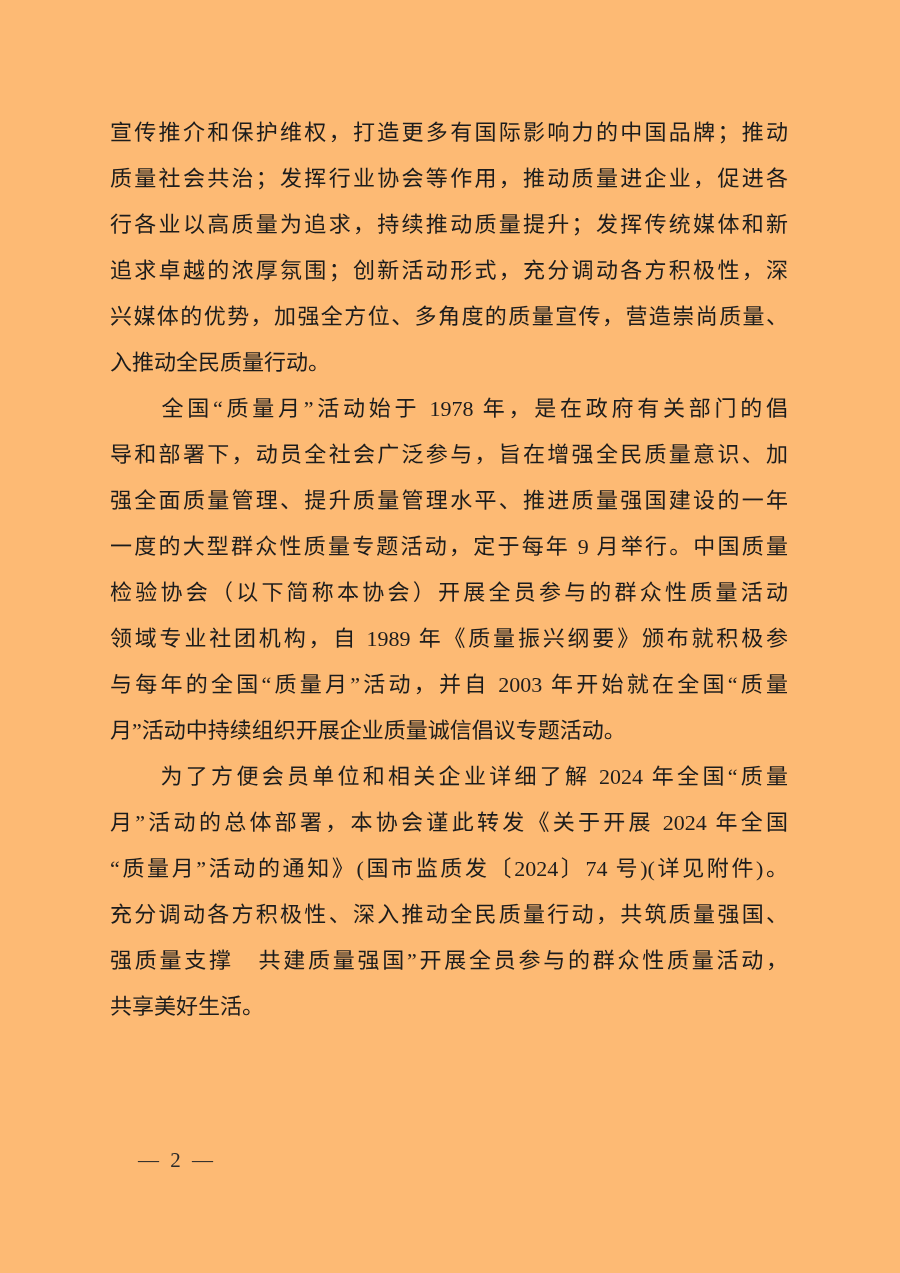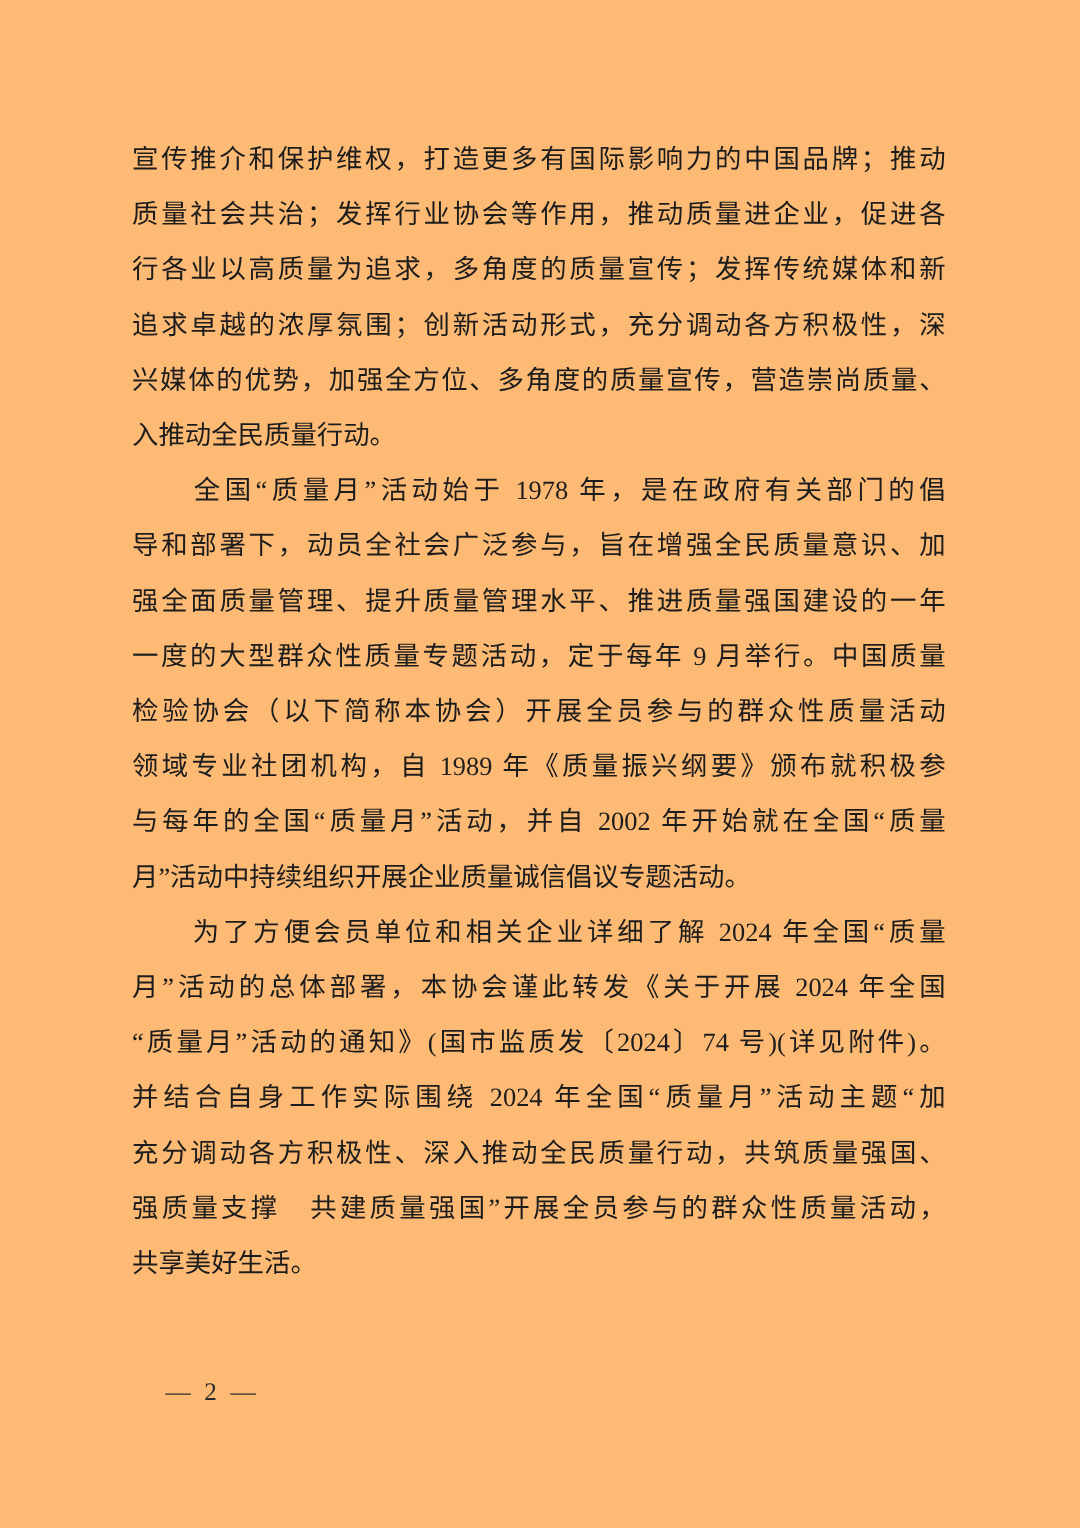--- a/index.html
+++ b/index.html
@@ -50,34 +50,33 @@
     color: #2a2a2a;
   }
 </style>
 </head>
 <body>
 
 <div class="page">
   <main class="content">
     <div class="line">宣传推介和保护维权，打造更多有国际影响力的中国品牌；推动</div>
     <div class="line">质量社会共治；发挥行业协会等作用，推动质量进企业，促进各</div>
-    <div class="line">行各业以高质量为追求，多角度的质量宣传；发挥传统媒体和新</div>
+    <div class="line">行各业以高质量为追求，持续推动质量提升；发挥传统媒体和新</div>
     <div class="line">追求卓越的浓厚氛围；创新活动形式，充分调动各方积极性，深</div>
     <div class="line">兴媒体的优势，加强全方位、多角度的质量宣传，营造崇尚质量、</div>
     <div class="line end">入推动全民质量行动。</div>
     <div class="line">　　全国“质量月”活动始于 1978 年，是在政府有关部门的倡</div>
     <div class="line">导和部署下，动员全社会广泛参与，旨在增强全民质量意识、加</div>
     <div class="line">强全面质量管理、提升质量管理水平、推进质量强国建设的一年</div>
     <div class="line">一度的大型群众性质量专题活动，定于每年 9 月举行。中国质量</div>
     <div class="line">检验协会（以下简称本协会）开展全员参与的群众性质量活动</div>
     <div class="line">领域专业社团机构，自 1989 年《质量振兴纲要》颁布就积极参</div>
-    <div class="line">与每年的全国“质量月”活动，并自 2002 年开始就在全国“质量</div>
+    <div class="line">与每年的全国“质量月”活动，并自 2003 年开始就在全国“质量</div>
     <div class="line end">月”活动中持续组织开展企业质量诚信倡议专题活动。</div>
     <div class="line">　　为了方便会员单位和相关企业详细了解 2024 年全国“质量</div>
     <div class="line">月”活动的总体部署，本协会谨此转发《关于开展 2024 年全国</div>
     <div class="line">“质量月”活动的通知》(国市监质发〔2024〕74 号)(详见附件)。</div>
-    <div class="line">并结合自身工作实际围绕 2024 年全国“质量月”活动主题“加</div>
     <div class="line">充分调动各方积极性、深入推动全民质量行动，共筑质量强国、</div>
     <div class="line">强质量支撑　共建质量强国”开展全员参与的群众性质量活动，</div>
     <div class="line end">共享美好生活。</div>
   </main>
   <div class="footer">— 2 —</div>
 </div>
 
 </body></html>

